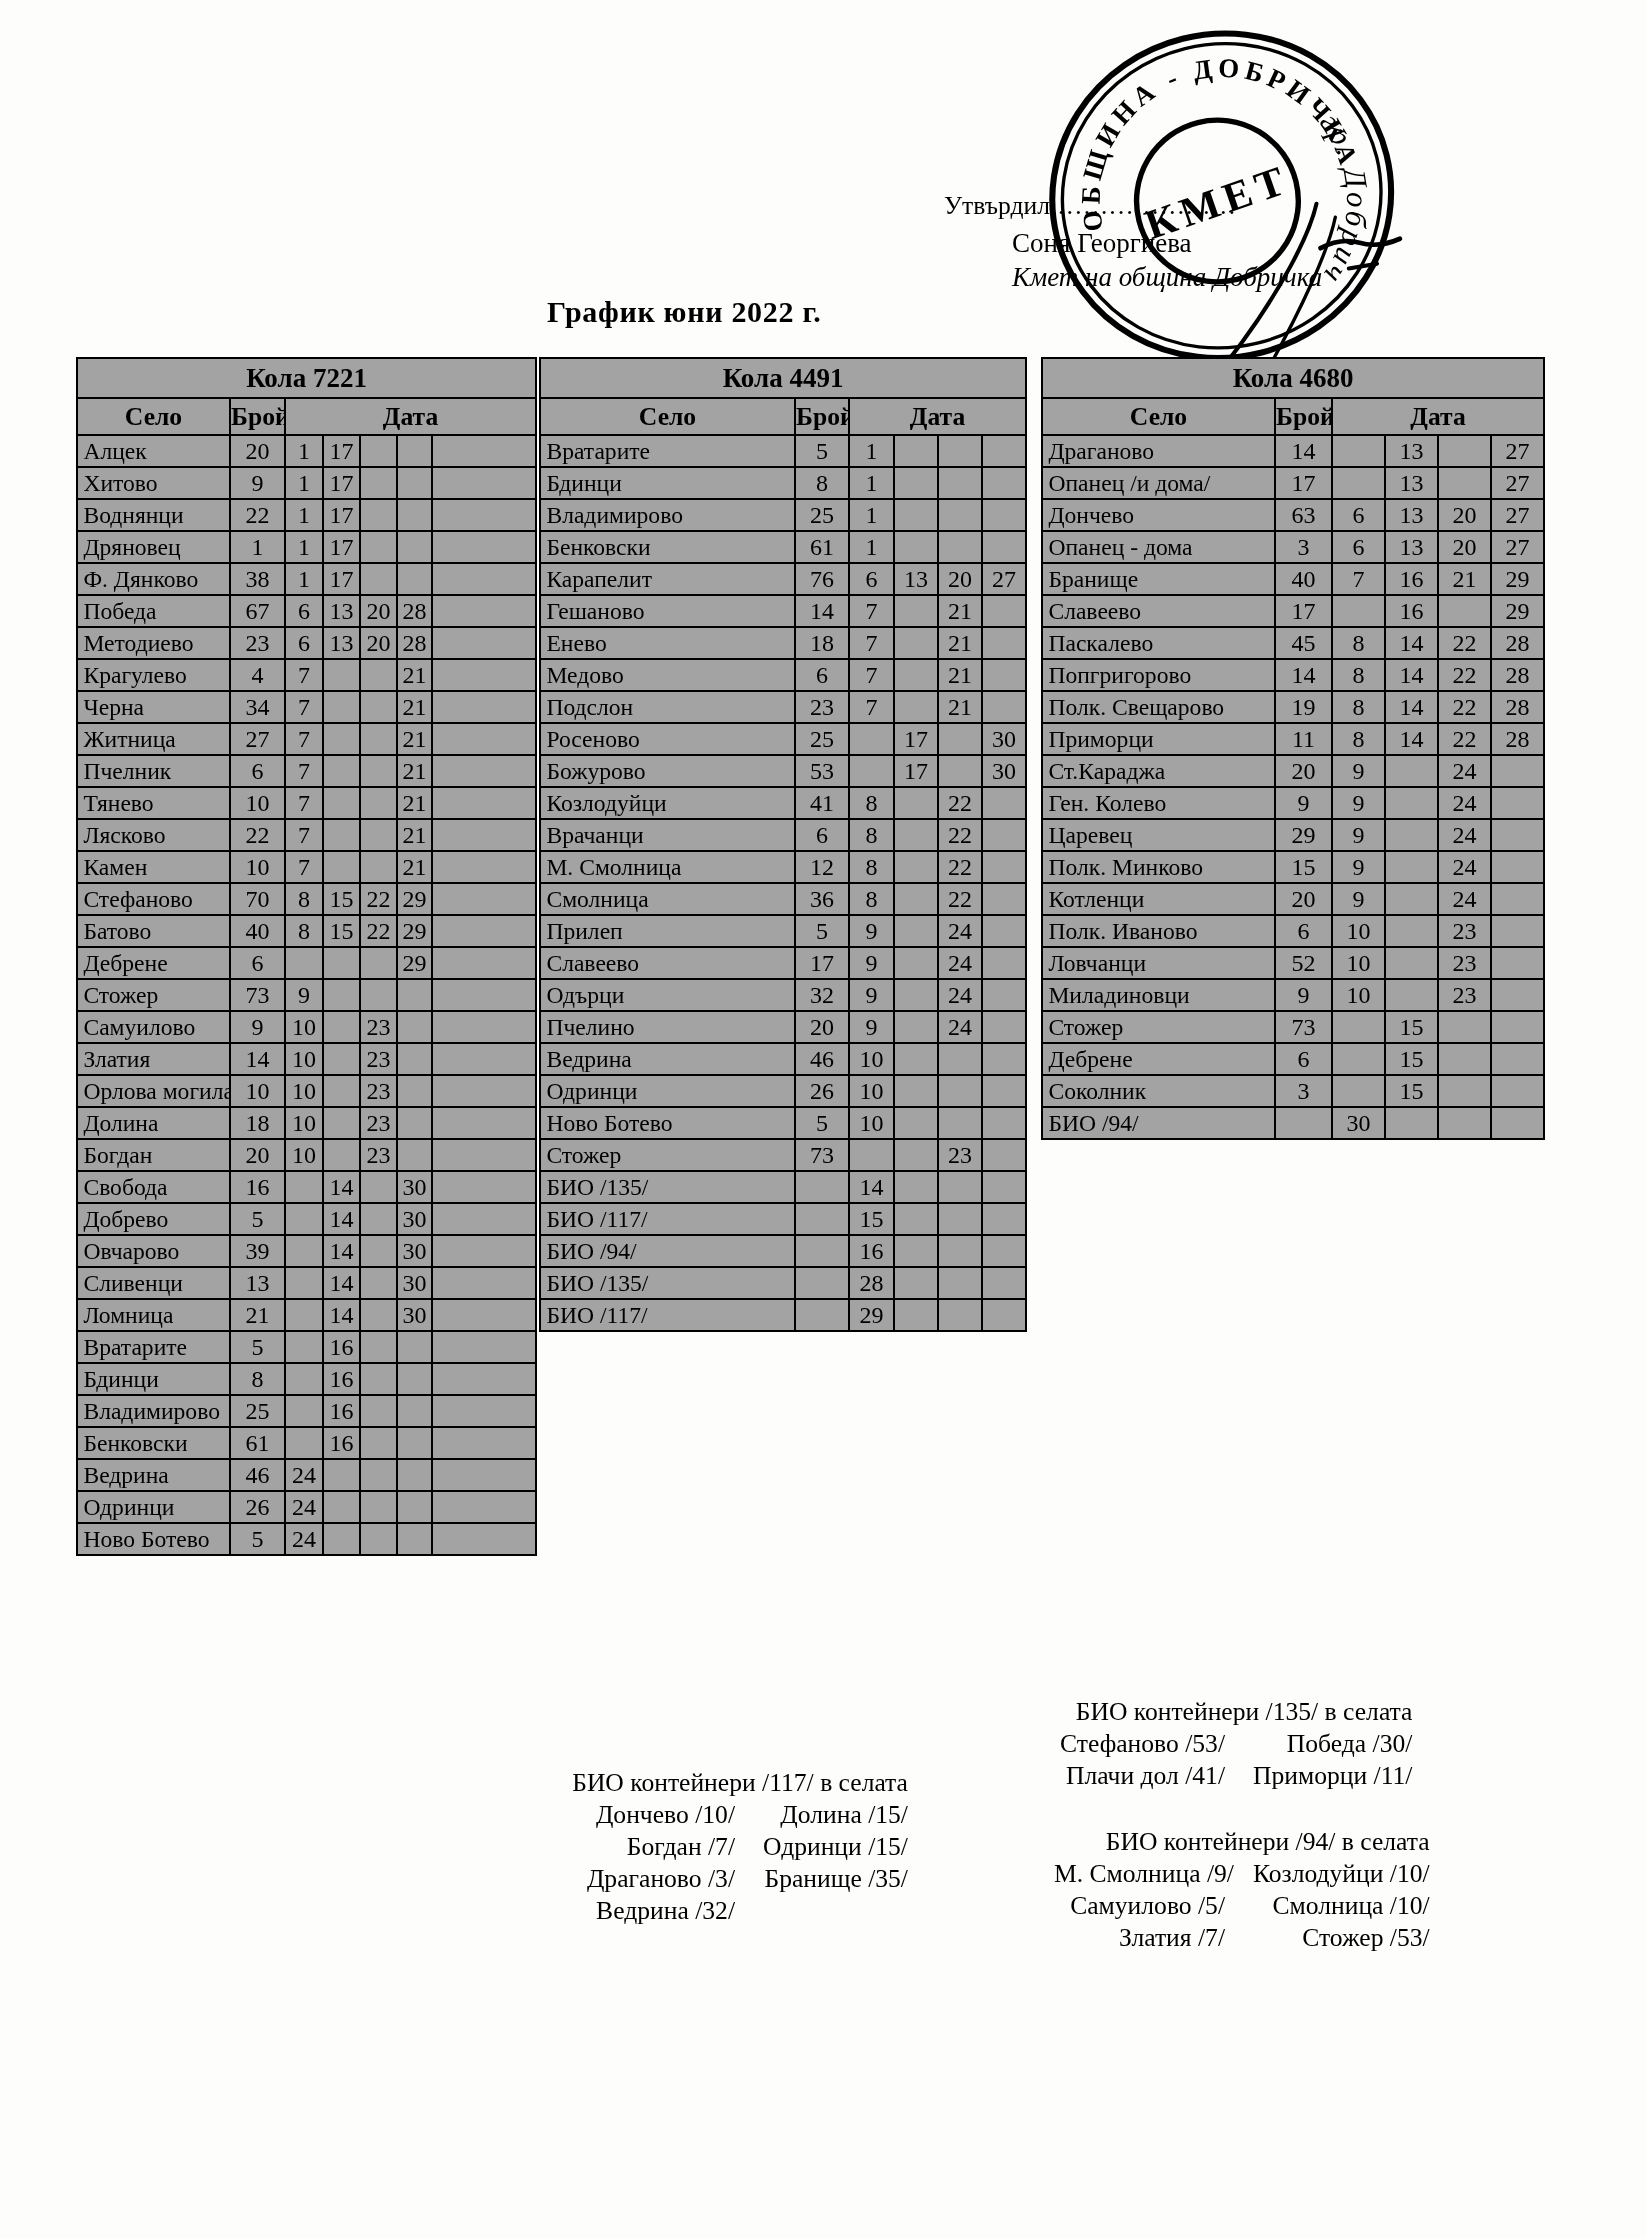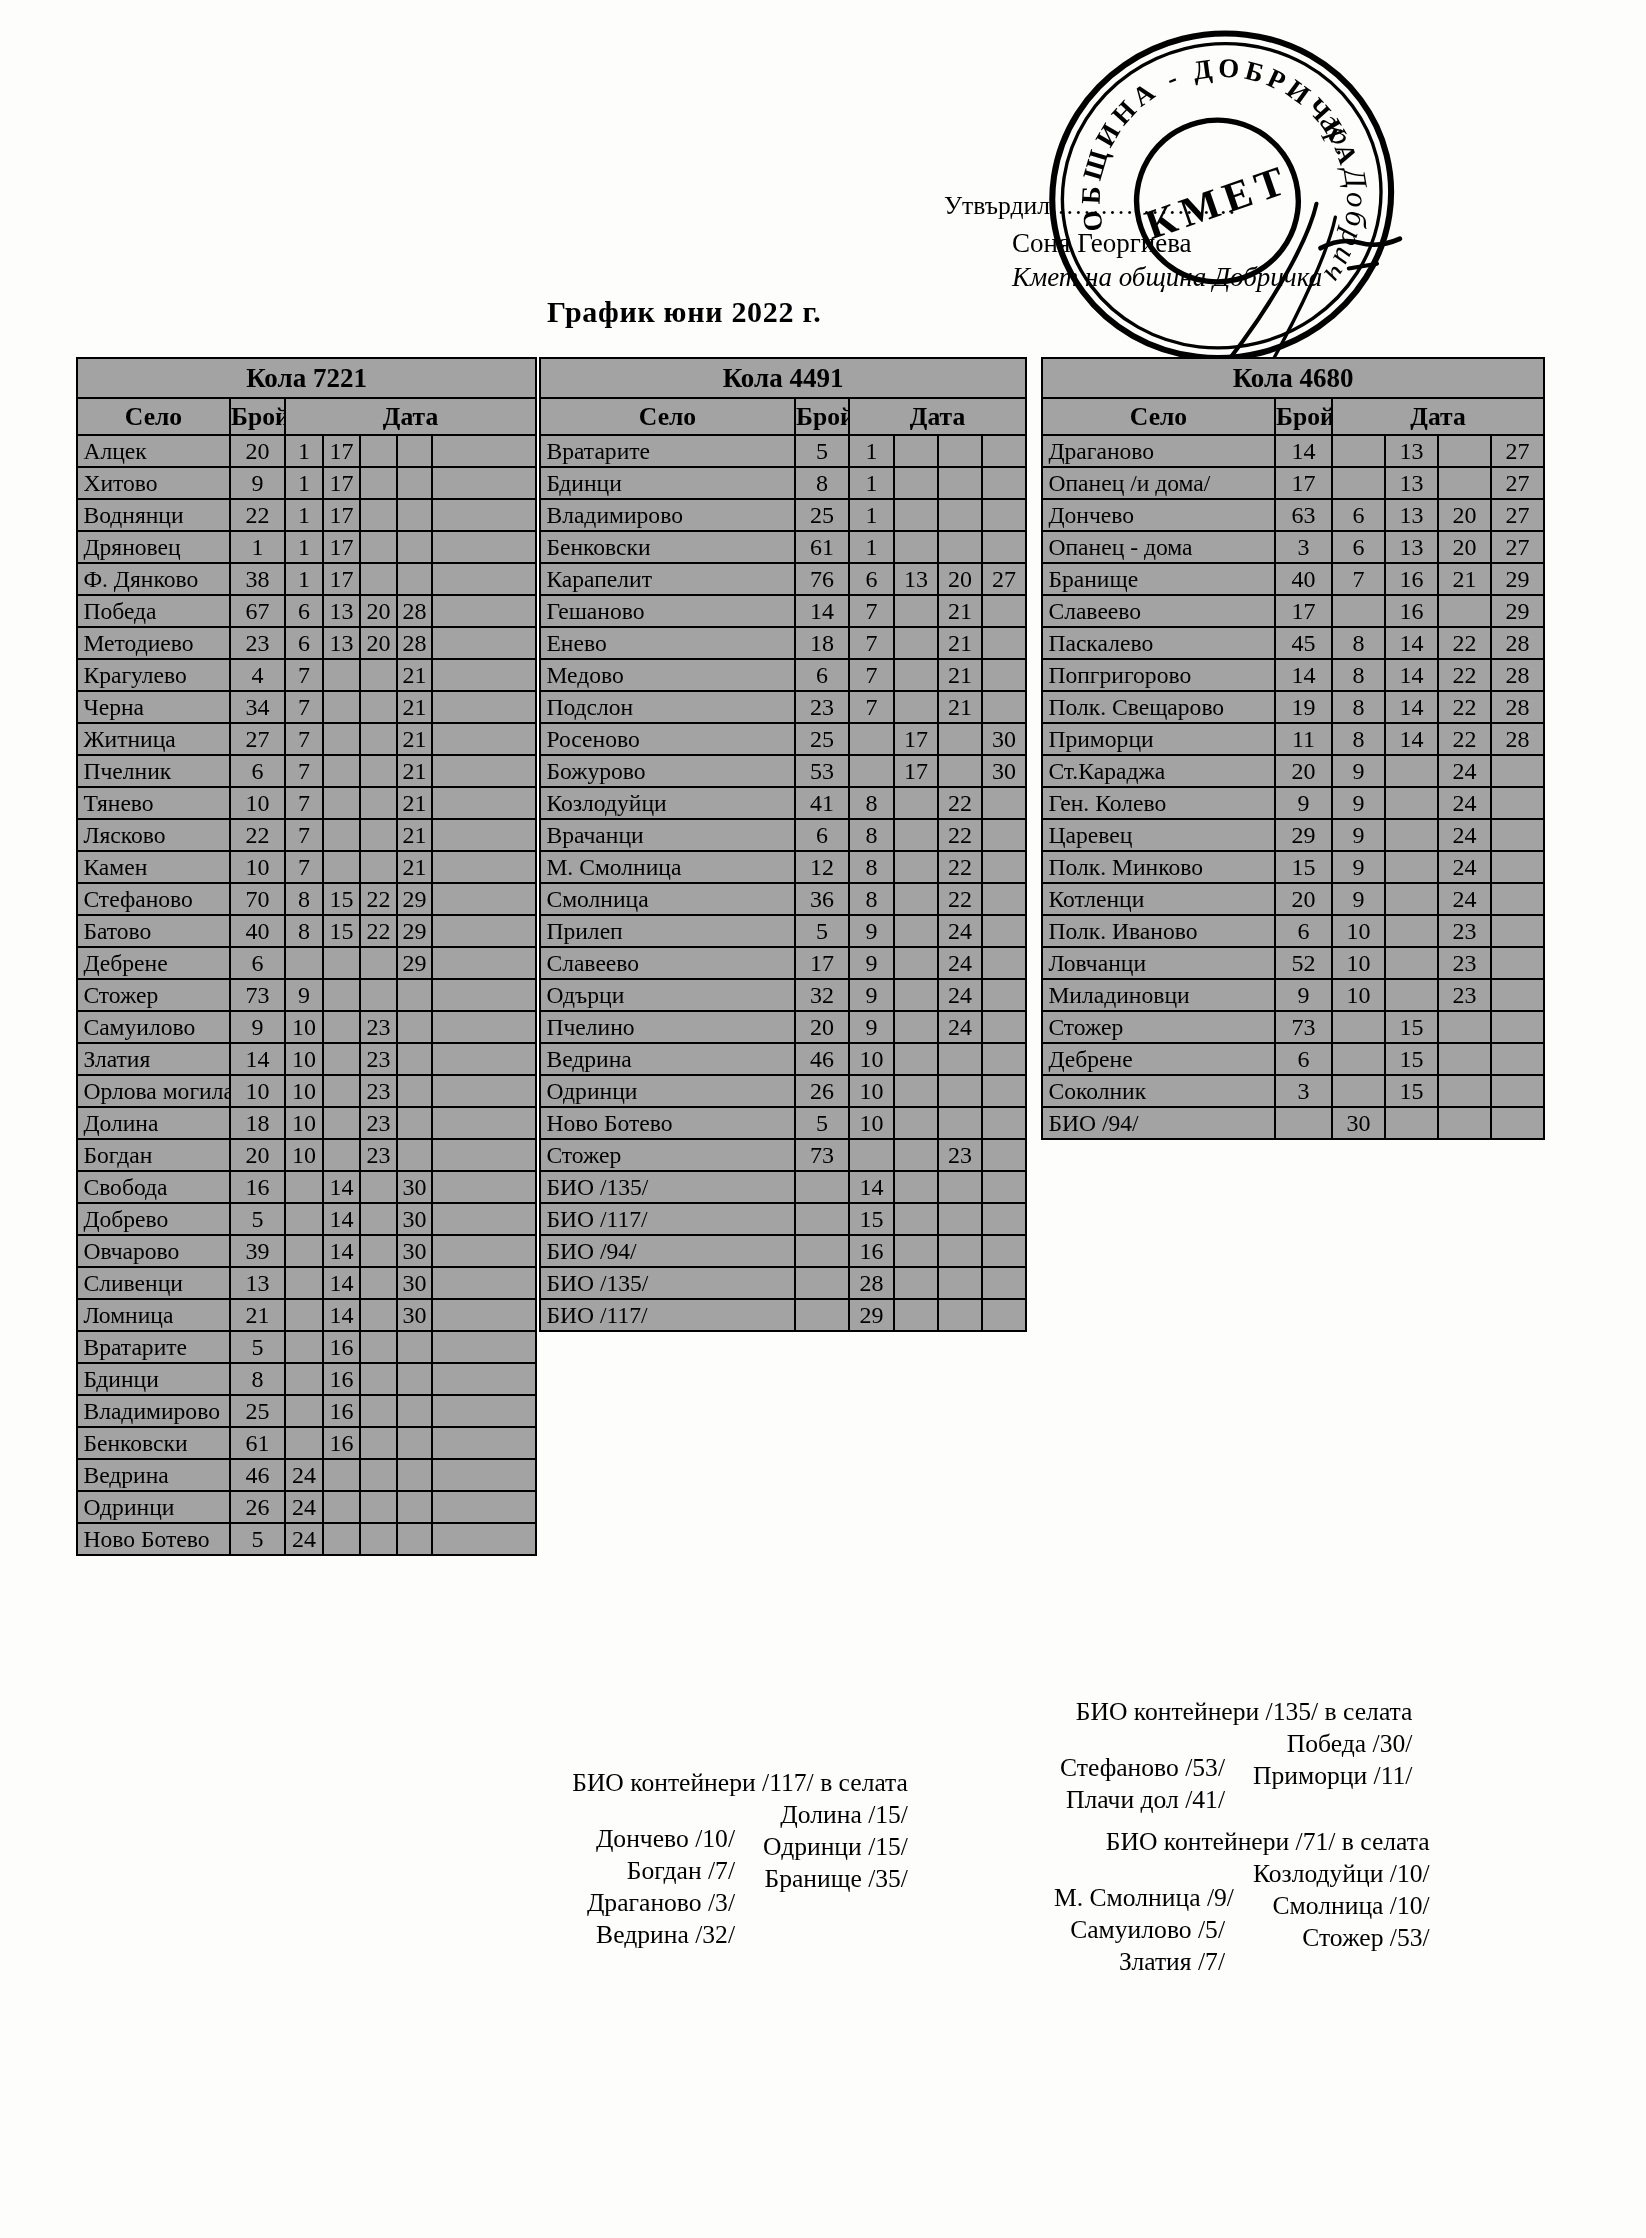--- a/index.html
+++ b/index.html
@@ -27,21 +27,21 @@
   
   .txtblock{font-size:25.6px;line-height:32px;}
   .executors{left:556px;top:1575px;}
   .bio{font-size:25.6px;line-height:32px;text-align:right;}
   .bio .cols{display:flex;}
   .bio-135{left:1054px;top:1696px;}
   .bio-117{left:558px;top:1767px;}
   .bio-94{left:1054px;top:1826px;}
   .bio-135 .c1,.bio-94 .c1{width:171px;}
   .bio-117 .c1{width:177px;}
-  .c1{flex:0 0 auto;padding-right:28px;margin-top:24px;}
+  .c1{flex:0 0 auto;padding-right:28px;}
   .c2{flex:0 0 auto;}
   .line{white-space:nowrap;}
   
   .stampsvg{left:1041px;top:19px;width:364px;height:364px;}
   .sigsvg{left:1079px;top:162px;width:351px;height:404px;pointer-events:none;}
 </style>
 </head>
 <body>
 
 <div class="page">
@@ -892,21 +892,21 @@
         </div>
       <div class="c2">
           <div class="line">Долина /15/</div>
           <div class="line">Одринци /15/</div>
           <div class="line">Бранище /35/</div>
         </div>
     </div>
   </div>
 
   <div class="abs bio bio-94">
-    <div class="line">БИО контейнери /71/ в селата</div>
+    <div class="line">БИО контейнери /94/ в селата</div>
     <div class="cols">
       <div class="c1">
           <div class="line">М. Смолница /9/</div>
           <div class="line">Самуилово /5/</div>
           <div class="line">Златия /7/</div>
         </div>
       <div class="c2">
           <div class="line">Козлодуйци /10/</div>
           <div class="line">Смолница /10/</div>
           <div class="line">Стожер /53/</div>

